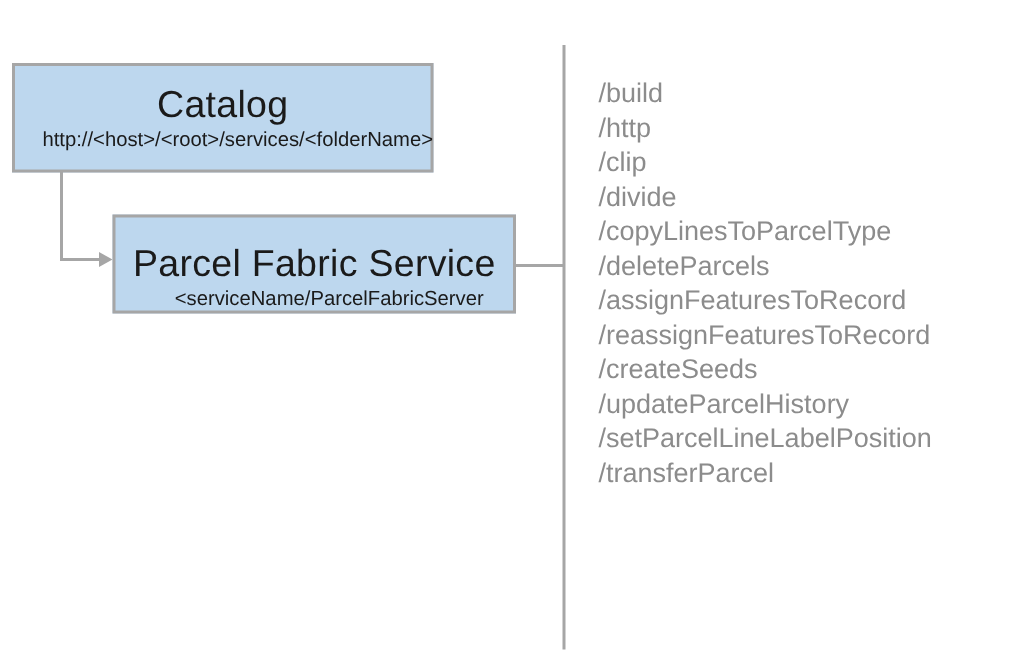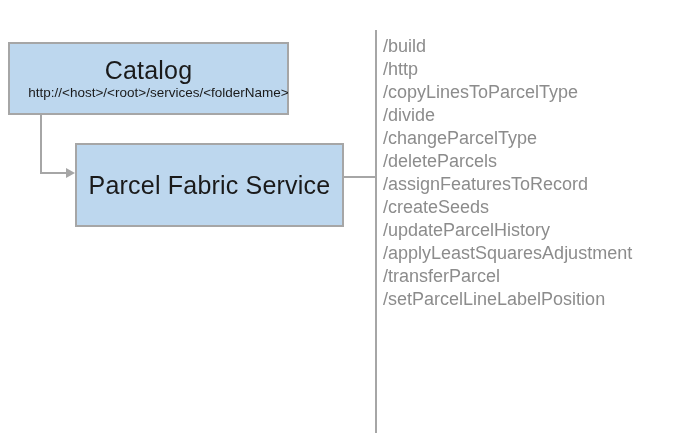--- a/index.html
+++ b/index.html
@@ -29,21 +29,22 @@
   .catalog-box {
     left: 8px;
     top: 42px;
     width: 281px;
     height: 73px;
   }
   .service-box {
     left: 75px;
     top: 143px;
     width: 269px;
-    height: 84px;
+    height: 66px;
+    justify-content: flex-end;
   }
   .node-title {
     font-size: 25px;
     line-height: 28px;
     color: var(--title-text, #1a1a1a);
     letter-spacing: 0.2px;
   }
   .node-subtitle {
     font-size: 13.5px;
     line-height: 17px;
@@ -65,21 +66,21 @@
     border-top: 5px solid transparent;
     border-bottom: 5px solid transparent;
     border-left: 9px solid var(--connector, #a6a6a6);
   }
   .conn-h2 { left: 343px; top: 176px; width: 33px; height: 2px; }
   .divider-v { left: 375px; top: 30px; width: 2px; height: 403px; }
   .endpoint-list {
     position: absolute;
     left: 383px;
     top: 35px;
-    margin: 0;
+    margin: 16px;
     padding: 0;
     list-style: none;
   }
   .endpoint-list li {
     font-size: 18px;
     line-height: 23px;
     color: var(--list-text, #8c8c8c);
     white-space: nowrap;
   }
 </style>
@@ -92,34 +93,35 @@
     <div class="node-title">Catalog</div>
     <div class="node-subtitle">http://&lt;host&gt;/&lt;root&gt;/services/&lt;folderName&gt;</div>
   </div>
 
   <div class="conn conn-v1"></div>
   <div class="conn conn-h1"></div>
   <div class="arrow-right"></div>
 
   <div class="node-box service-box">
     <div class="node-title">Parcel Fabric Service</div>
+    <div class="node-subtitle">&lt;serviceName/ParcelFabricServer</div>
   </div>
 
   <div class="conn conn-h2"></div>
 
   <div class="conn divider-v"></div>
 
   <ul class="endpoint-list">
       <li>/build</li>
       <li>/http</li>
+      <li>/clip</li>
+      <li>/divide</li>
       <li>/copyLinesToParcelType</li>
-      <li>/divide</li>
-      <li>/changeParcelType</li>
       <li>/deleteParcels</li>
       <li>/assignFeaturesToRecord</li>
+      <li>/reassignFeaturesToRecord</li>
       <li>/createSeeds</li>
       <li>/updateParcelHistory</li>
-      <li>/applyLeastSquaresAdjustment</li>
+      <li>/setParcelLineLabelPosition</li>
       <li>/transferParcel</li>
-      <li>/setParcelLineLabelPosition</li>
     </ul>
 
 </div>
 
 </body></html>

